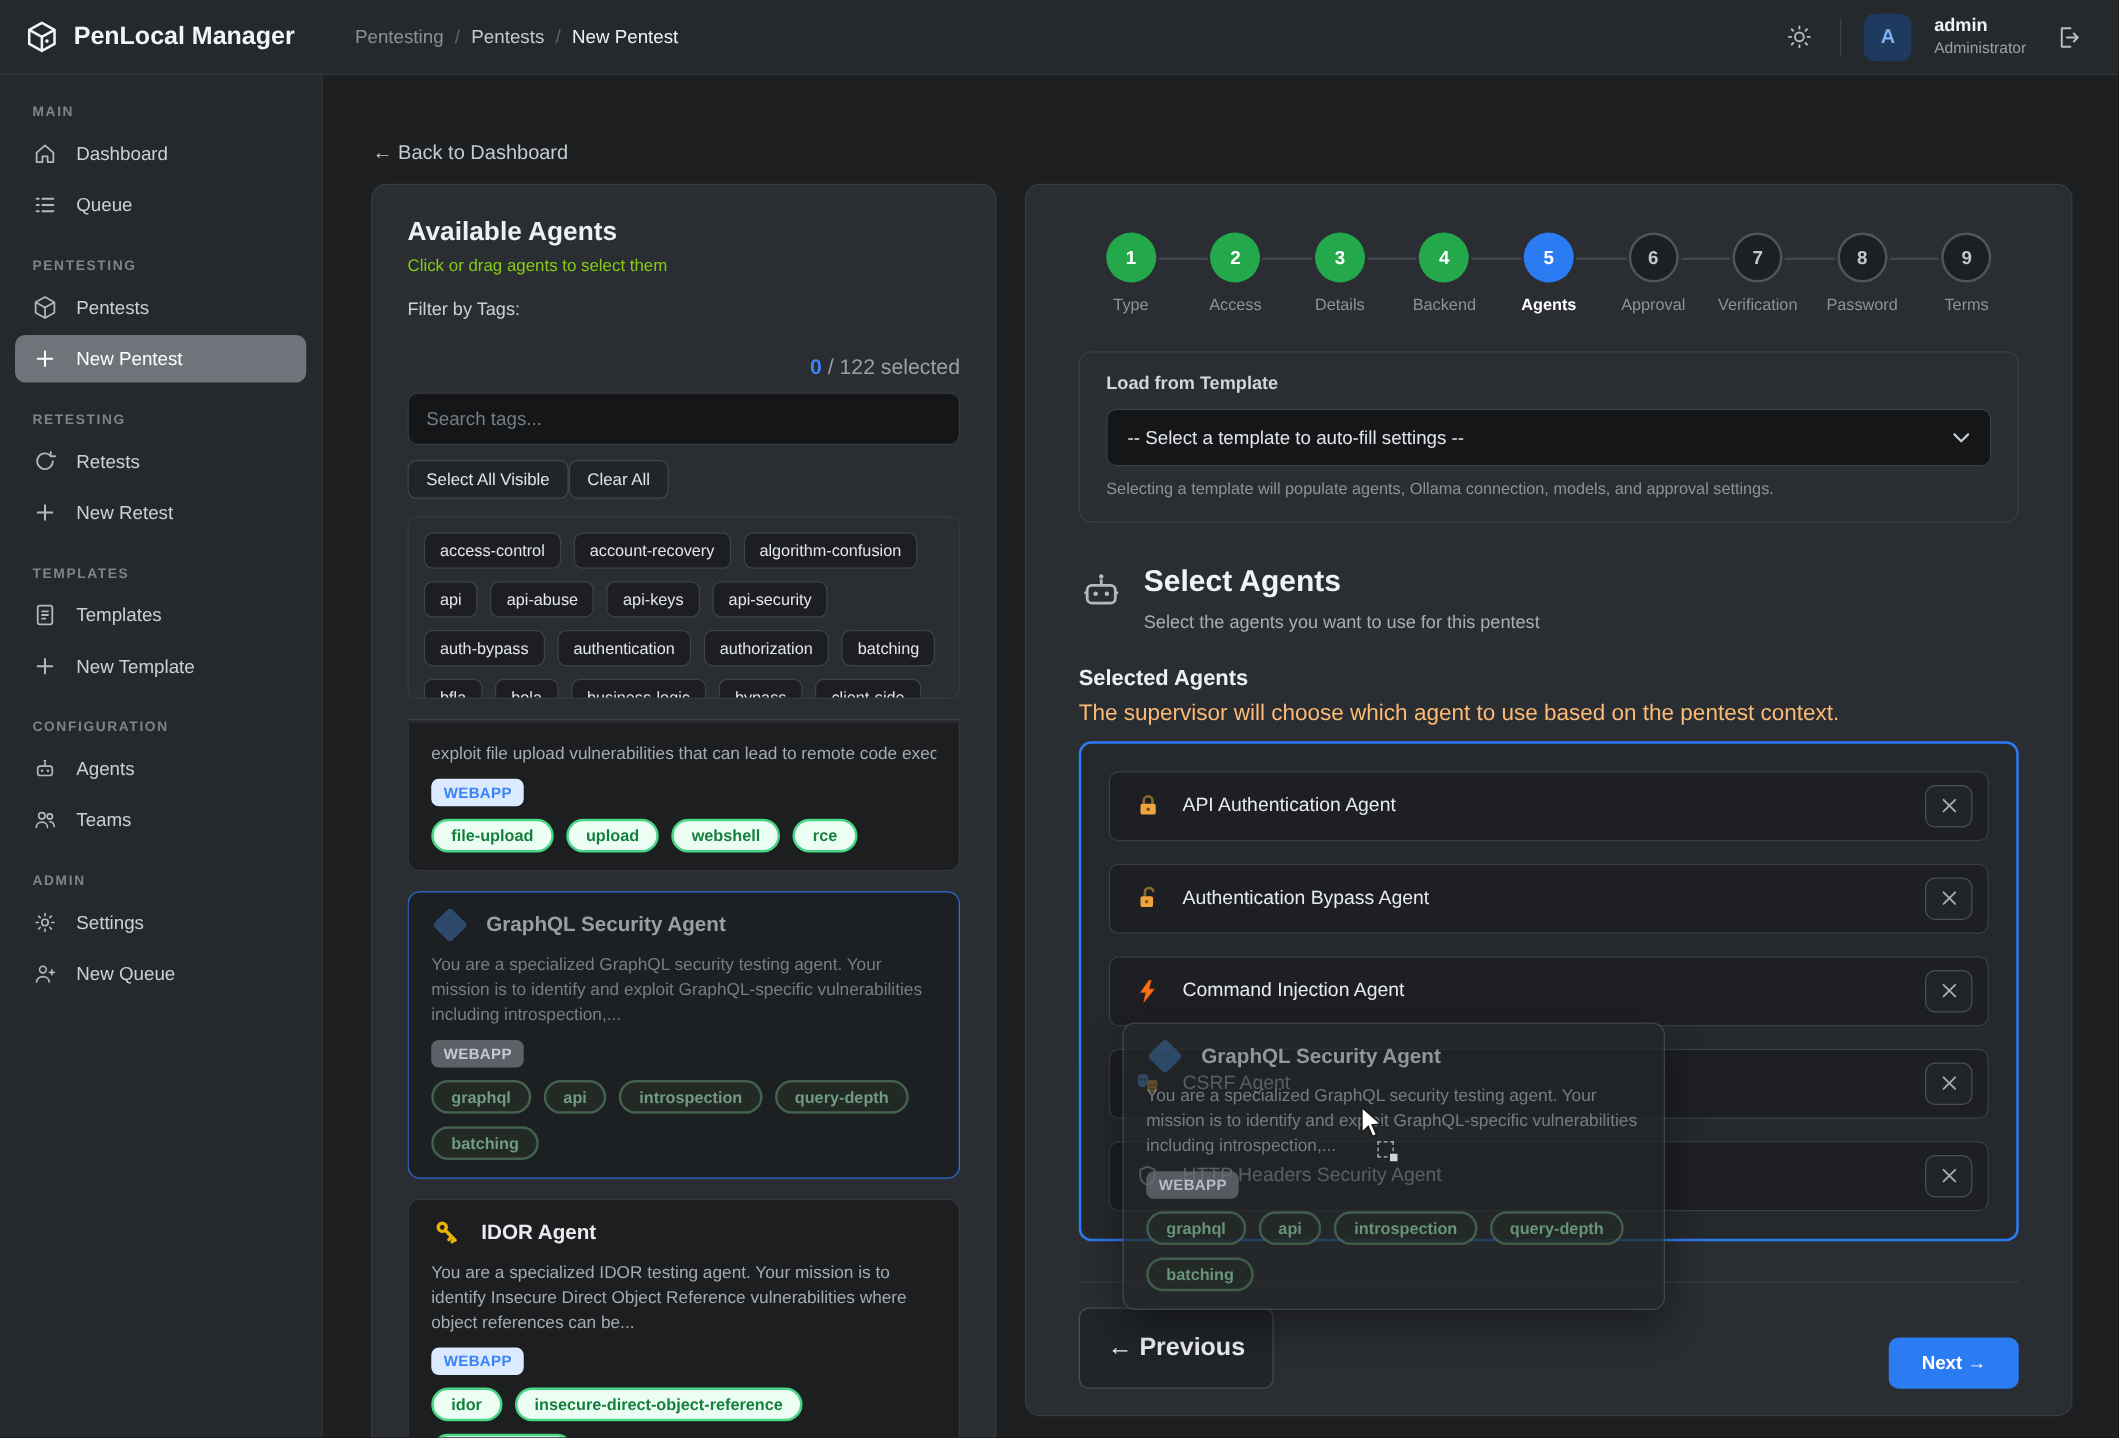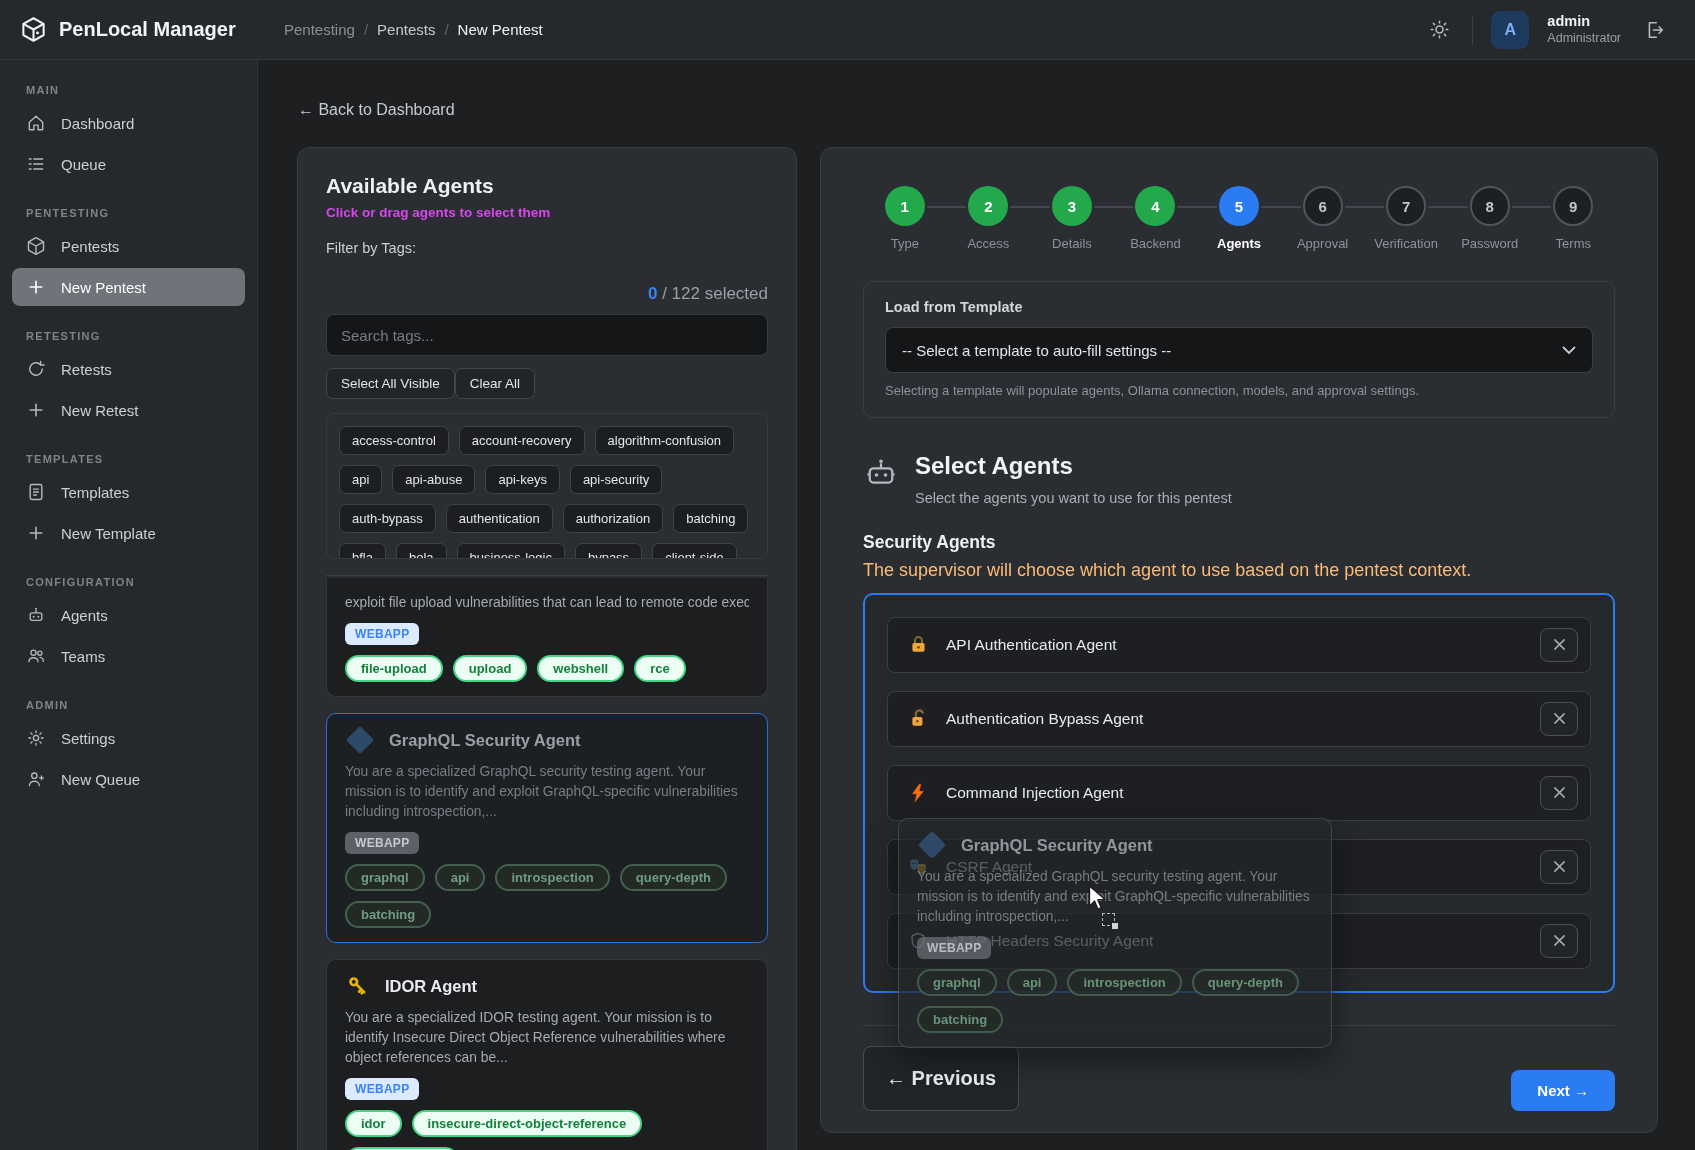--- a/index.html
+++ b/index.html
@@ -31,29 +31,29 @@
   .side-label { margin:24px 0 8px; padding:0 26px; font-size:11px; font-weight:bold;
                 letter-spacing:1.3px; color:#7e848a; }
   .side-label.first { margin-top:10px; }
   .side-item { display:flex; align-items:center; gap:15px; margin:3px 12px; padding:9px 14px;
                border-radius:8px; color:#ccd0d4; font-size:15px; cursor:pointer; }
   .side-item svg { color:#b2b8bd; flex:0 0 auto; }
   .side-item.active { background:#6e747a; color:#ffffff; }
   .side-item.active svg { color:#ffffff; }
 
   
-  .back-link { position:absolute; left:298px; top:101px; font-size:16px; color:#c6cbcf; cursor:pointer; z-index:2; }
+  .back-link { position:absolute; left:298px; top:114px; font-size:16px; color:#c6cbcf; cursor:pointer; z-index:2; }
 
   .panel { position:absolute; background:#2a2d31; border:1px solid #383d41; border-radius:12px; }
   .panel-left  { left:297px; top:147px; width:500px; height:1060px; padding:26px 28px; overflow:hidden; }
   .panel-right { left:820px; top:147px; width:838px; height:986px; padding:30px 42px 0; }
 
   
   .av-title { font-size:21px; font-weight:bold; color:#eef0f2; }
-  .av-sub { margin-top:7px; font-size:13.5px; color:#d946ef;font-weight:bold; }
+  .av-sub { margin-top:7px; font-size:13.5px; color:#84cc16; }
   .filter-row { margin-top:20px; display:flex; align-items:flex-start; justify-content:space-between; }
   .filter-label { font-size:14.5px; color:#ccd0d4; }
   .count { font-size:17px; color:#9aa0a6;margin-top:44px; }
   .count b { color:#3b82f6; }
   .search { margin-top:10px; width:100%; height:42px; background:#141618; border:1px solid #363b40;
             border-radius:8px; color:#dfe3e6; padding:0 14px; font-size:15px; font-family:inherit; }
   .search::placeholder { color:#767d84; }
   .chip-btn-row { margin-top:12px; display:flex; gap:0; }
   .chip-btn { background:#212428; border:1px solid #42474d; color:#e2e5e8; font-size:13.5px;
               padding:7px 14px; border-radius:7px; cursor:pointer; font-family:inherit; }
@@ -463,21 +463,21 @@
             <circle cx="15" cy="14" r="1.2" fill="#b3b9bf" stroke="none"></circle>
             <path d="M4.5 13.5H3M21 13.5h-1.5"></path>
           </svg>
       </span>
       <div>
         <div class="section-title">Select Agents</div>
         <div class="section-sub">Select the agents you want to use for this pentest</div>
       </div>
     </div>
 
-    <div class="sel-title">Security Agents</div>
+    <div class="sel-title">Selected Agents</div>
     <div class="sel-sub">The supervisor will choose which agent to use based on the pentest context.</div>
 
     <div class="sel-box">
 
       <div class="sel-row">
         <span class="sel-icon">
           <svg width="21" height="21" viewBox="0 0 24 24">
               <path d="M8 11V7.5a4 4 0 0 1 8 0V11" fill="none" stroke="#8a6a33" stroke-width="2.3"></path>
               <rect x="5" y="10.2" width="14" height="10" rx="2" fill="#f1a33c"></rect>
               <circle cx="12" cy="15.2" r="1.6" fill="#6b4f22"></circle>

